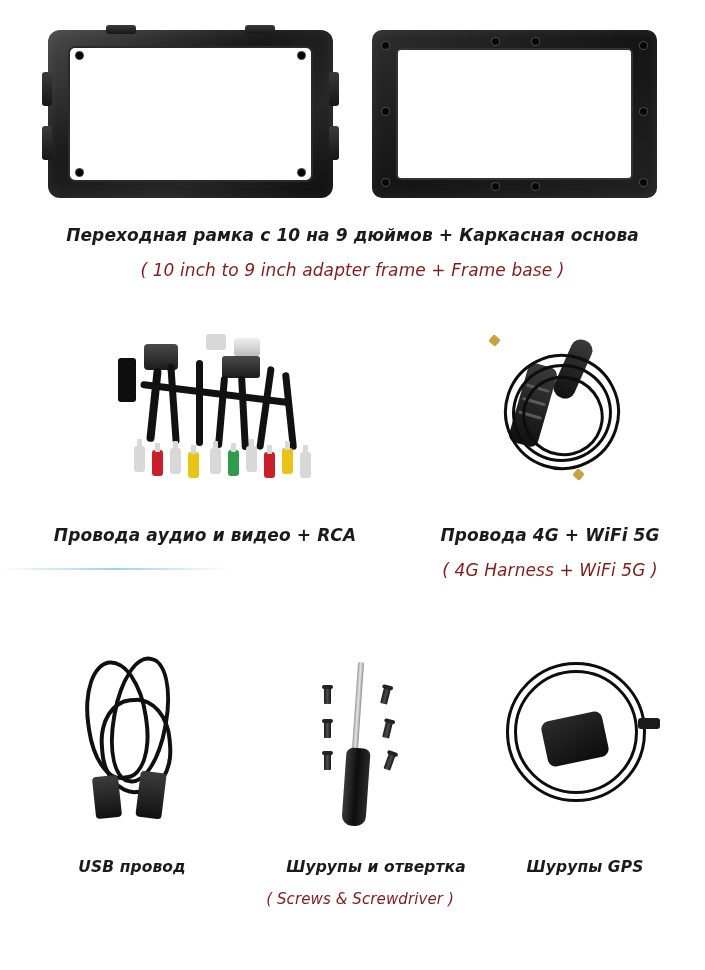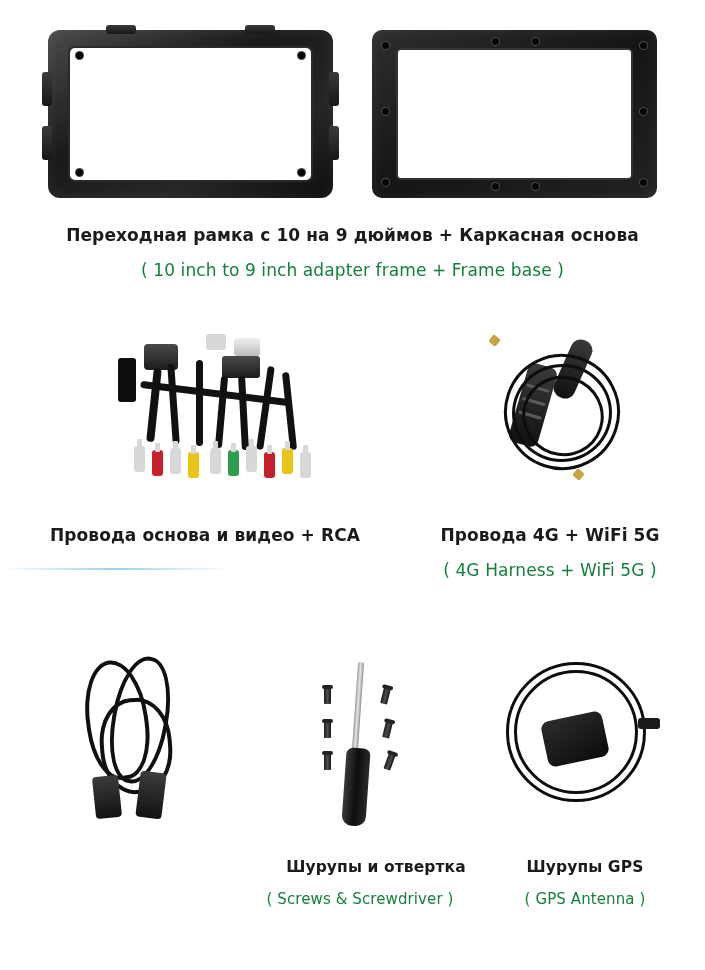--- a/index.html
+++ b/index.html
@@ -10,38 +10,39 @@
     height: 970px;
     background: #ffffff;
     font-family: "DejaVu Sans", "Liberation Sans", sans-serif;
   }
   .page {
     position: relative;
     width: 705px;
     height: 970px;
     background: #ffffff;
     overflow: hidden;
+    font-style: italic;
   }
 
   
   .section {
     position: absolute;
   }
   .caption-ru {
     font-weight: bold;
     font-size: 17px;
     color: #1b1b1b;
     text-align: center;
     letter-spacing: 0.1px;
     white-space: nowrap;
   }
   .caption-en {
     font-weight: normal;
     font-size: 17px;
-    color: #15803d;
+    color: #7f1d1d;
     text-align: center;
     letter-spacing: 0.1px;
     white-space: nowrap;
   }
   .caption-ru.small { font-size: 15.5px; }
   .caption-en.small { font-size: 15px; }
 
   
   #row1 { top: 0; left: 0; width: 705px; height: 300px; }
 
@@ -275,21 +276,21 @@
       <div class="ant-body" style="left:92px; top:8px; width:22px; height:62px; transform:rotate(24deg); border-radius:10px;"></div>
 
       <div class="coil" style="left:34px; top:24px; width:116px; height:116px; transform:rotate(18deg);"></div>
       <div class="coil" style="left:42px; top:34px; width:100px; height:98px; transform:rotate(-10deg);"></div>
       <div class="coil" style="left:52px; top:46px; width:82px; height:80px; transform:rotate(30deg);"></div>
 
       <div class="plug-gold" style="left:20px; top:6px;"></div>
       <div class="plug-gold" style="left:104px; top:140px;"></div>
     </div>
 
-    <div class="caption-ru" style="position:absolute; left:10px; top:205px; width:390px;">Провода основа и видео + RCA</div>
+    <div class="caption-ru" style="position:absolute; left:10px; top:205px; width:390px;">Провода аудио и видео + RCA</div>
 
     <div class="caption-ru" style="position:absolute; left:400px; top:205px; width:300px;">Провода 4G + WiFi 5G</div>
     <div class="caption-en" style="position:absolute; left:400px; top:240px; width:300px;">( 4G Harness + WiFi 5G )</div>
   </div>
 
   <div class="section" id="row3">
 
     <div style="position:absolute; left:60px; top:10px; width:190px; height:190px;">
       <div class="usb-loop" style="left:26px; top:10px; width:62px; height:120px; border-radius:50% 50% 45% 45%; transform:rotate(-8deg);"></div>
       <div class="usb-loop" style="left:52px; top:6px; width:56px; height:128px; border-radius:48%; transform:rotate(10deg);"></div>
@@ -310,21 +311,21 @@
       <div class="screw" style="left:86px; top:104px; transform:rotate(20deg);"></div>
     </div>
 
     <div style="position:absolute; left:498px; top:18px; width:180px; height:180px;">
       <div class="coil" style="left:8px; top:4px; width:140px; height:140px;"></div>
       <div class="coil" style="left:16px; top:12px; width:124px; height:124px;"></div>
       <div class="gps-puck" style="left:46px; top:58px; width:62px; height:46px;"></div>
       <div class="connector" style="left:140px; top:60px; width:22px; height:11px; background:#1a1a1a;"></div>
     </div>
 
+    <div class="caption-ru small" style="position:absolute; left:22px; top:218px; width:220px;">USB провод</div>
 
     <div class="caption-ru small" style="position:absolute; left:256px; top:218px; width:240px;">Шурупы и отвертка</div>
     <div class="caption-en small" style="position:absolute; left:232px; top:250px; width:256px;">( Screws &amp; Screwdriver )</div>
 
     <div class="caption-ru small" style="position:absolute; left:480px; top:218px; width:210px;">Шурупы GPS</div>
-    <div class="caption-en small" style="position:absolute; left:480px; top:250px; width:210px;">( GPS Antenna )</div>
   </div>
 
 </div>
 
 </body></html>

